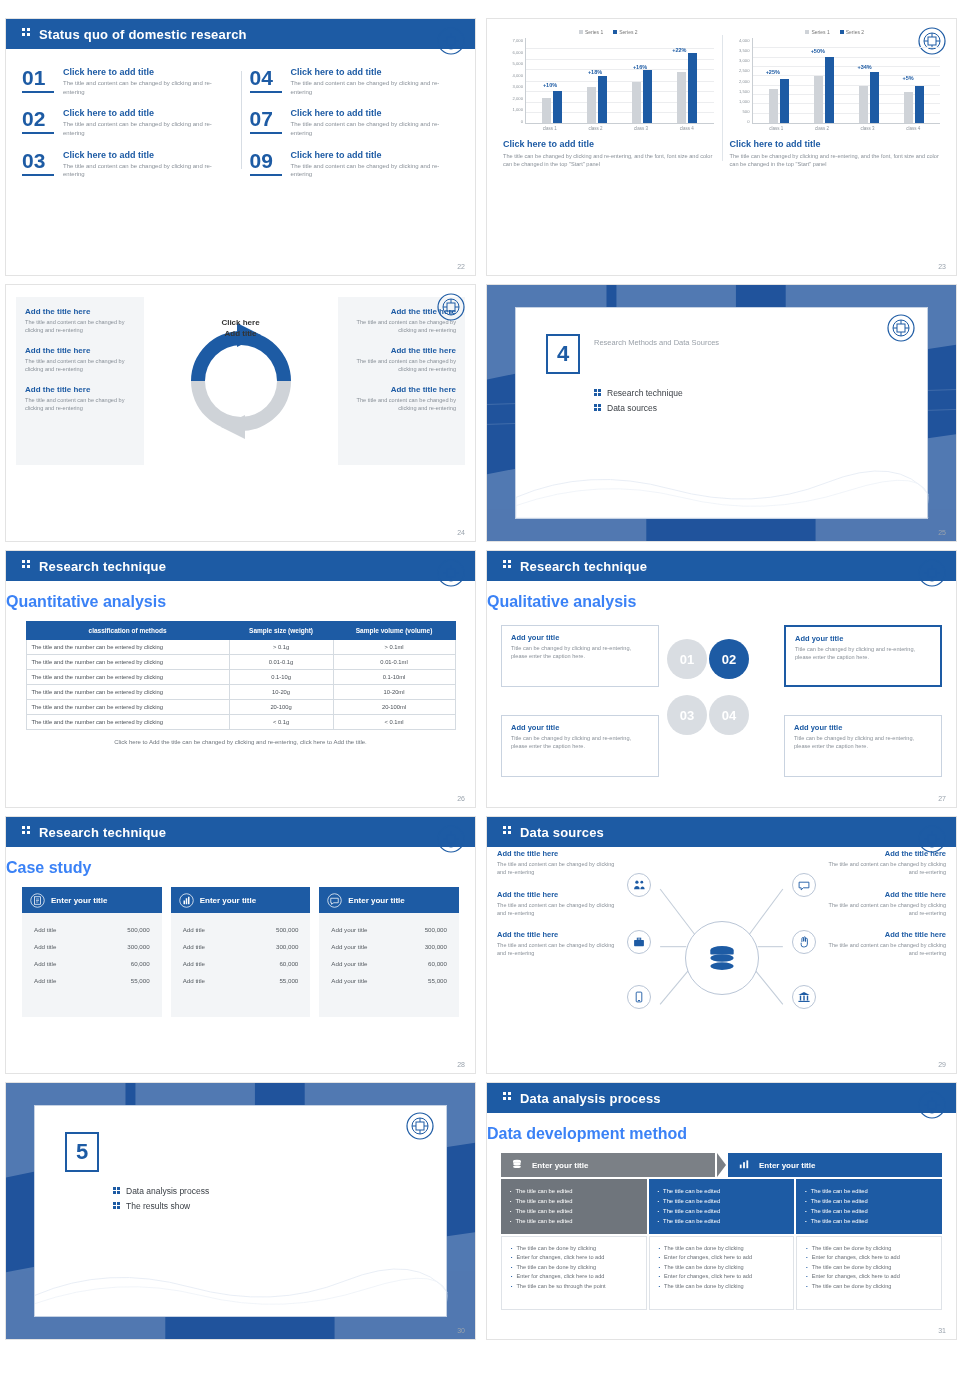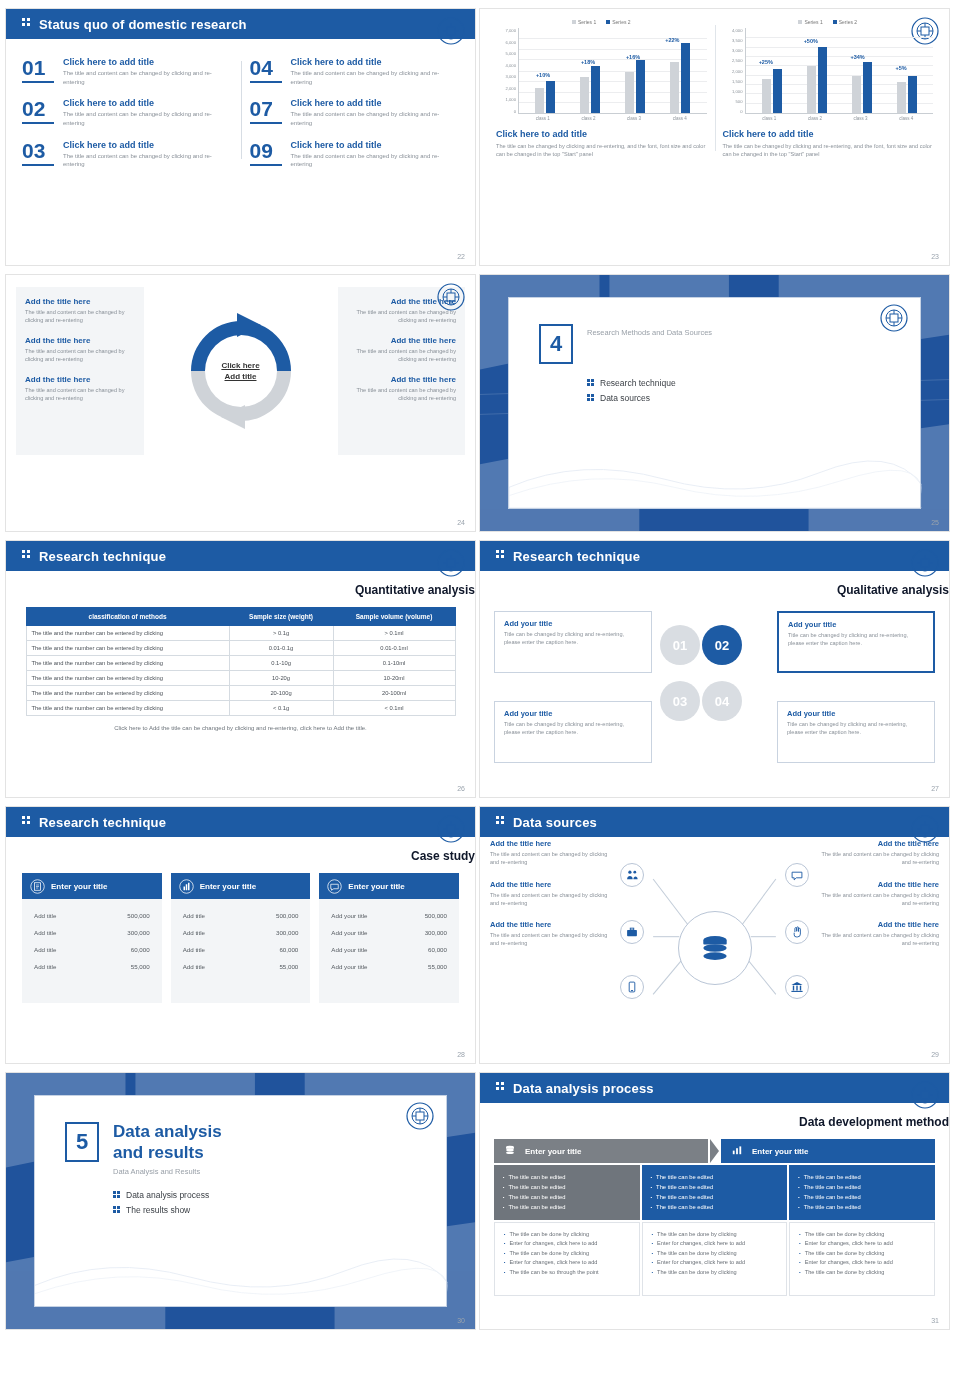--- a/index.html
+++ b/index.html
@@ -6,22 +6,22 @@
   body {
     width: 960px; height: 1400px;
     background: #ffffff;
     font-family: "Liberation Sans", sans-serif;
     color: #333;
   }
   .deck {
     display: grid;
     grid-template-columns: 471px 471px;
     grid-auto-rows: 258px;
-    gap: 8px 3px;
-    padding: 8px 5px;
+    gap: 8px 10px;
+    padding: 18px 5px;
   }
   .slide {
     position: relative;
     background: #fff;
     border: 1px solid #e3e3e3;
     overflow: hidden;
   }
   
   .hdr {
     height: 30px;
@@ -99,22 +99,22 @@
   
   .cyc { display: grid; grid-template-columns: 1fr 186px 1fr; padding: 12px 10px; gap: 4px; }
   .cycCol { background: #f3f5f7; padding: 10px 9px; height: 168px; }
   .cycCol.rt { text-align: right; }
   .cycCol .blk { margin-bottom: 11px; }
   .cycCol .bt { font-size: 8px; font-weight: bold; color: #1d5ba4; margin-bottom: 2px; }
   .cycCol .bd { font-size: 5.6px; color: #8a9199; line-height: 1.5; }
   .cycMid { position: relative; display: flex; align-items: center; justify-content: center; }
   .ring { position: relative; width: 128px; height: 128px; }
   .ringTxt { position: absolute; inset: 0; display: flex; flex-direction: column;
-             align-items: center; justify-content: center; font-size: 8px;
-             font-weight: bold; color: #333; line-height: 1.4; text-decoration: underline; }
+             align-items: center; justify-content: flex-start; font-size: 8px;
+             font-weight: bold; color: #333; line-height: 1.4; }
 
   
   .cover { position: relative; height: 100%; background: #20539c; overflow: hidden; }
   .coverBg { position: absolute; inset: 0; }
   .card {
     position: absolute; left: 28px; right: 28px; top: 22px; bottom: 22px;
     background: #fff; border: 1px solid #c5d2e4;
     padding: 26px 30px;
   }
   .card .row { display: flex; align-items: flex-start; gap: 14px; }
@@ -126,21 +126,21 @@
   .card h1 { font-size: 17px; color: #1d5ba4; line-height: 1.22; font-weight: bold; }
   .card .sub { font-size: 7.5px; color: #9aa1a9; margin-top: 4px; }
   .card ul { list-style: none; margin-top: 14px; margin-left: 48px; }
   .card ul li { font-size: 8.5px; color: #3a3f45; margin-bottom: 5px; display: flex; align-items: center; gap: 6px;}
   .card ul li .dts { width: 7px; height: 8px; display: grid; grid-template-columns: 2.5px 2.5px;
                      grid-template-rows: 2.5px 2.5px; gap: 1.5px; flex: none;}
   .card ul li .dts i { background: #1d5ba4; display:block; }
   .wave { position: absolute; left:0; right:0; bottom:0; height: 62px; opacity: .5; }
 
   
-  .secTitle { text-align: right; font-size: 12px; font-weight: bold; color: #0f172a;
+  .secTitle { text-align: left; font-size: 16px; font-weight: bold; color: #3b82f6;
               margin: 12px 0 10px; }
   table.qt { width: 430px; margin: 0 auto; border-collapse: collapse; }
   table.qt th {
     background: #1d5ba4; color: #fff; font-size: 6.5px; font-weight: bold;
     padding: 5px 4px; border: 1px solid #1d5ba4;
   }
   table.qt td { font-size: 5.8px; color: #4a5057; padding: 4px 5px;
                 border: 1px solid #d5dbe1; text-align: center; }
   table.qt td:first-child { text-align: left; }
   .tnote { font-size: 6px; color: #6e757c; text-align: center; margin-top: 9px; }
@@ -907,27 +907,20 @@
         <div class="logo" style="top:6px;right:12px">
           <svg width="28" height="28" viewBox="0 0 28 28">
               <circle cx="14" cy="14" r="13" fill="none" stroke="#1d5ba4" stroke-width="1.2"></circle>
               <circle cx="14" cy="14" r="8" fill="none" stroke="#1d5ba4" stroke-width="1"></circle>
               <rect x="10" y="10" width="8" height="8" fill="none" stroke="#1d5ba4" stroke-width="1"></rect>
               <path d="M14 6 L14 10 M14 18 L14 22 M6 14 L10 14 M18 14 L22 14" stroke="#1d5ba4" stroke-width="1"></path>
             </svg>
         </div>
         <div class="row">
           <div class="bignum">5</div>
-          <div>
-            <h1>
-              <span>Data analysis</span><br>
-              <span>and results</span>
-            </h1>
-            <div class="sub">Data Analysis and Results</div>
-          </div>
         </div>
         <ul>
           <li>
               <span class="dts">
                 <i></i>
                 <i></i>
                 <i></i>
                 <i></i>
               </span>
               <span>Data analysis process</span>

